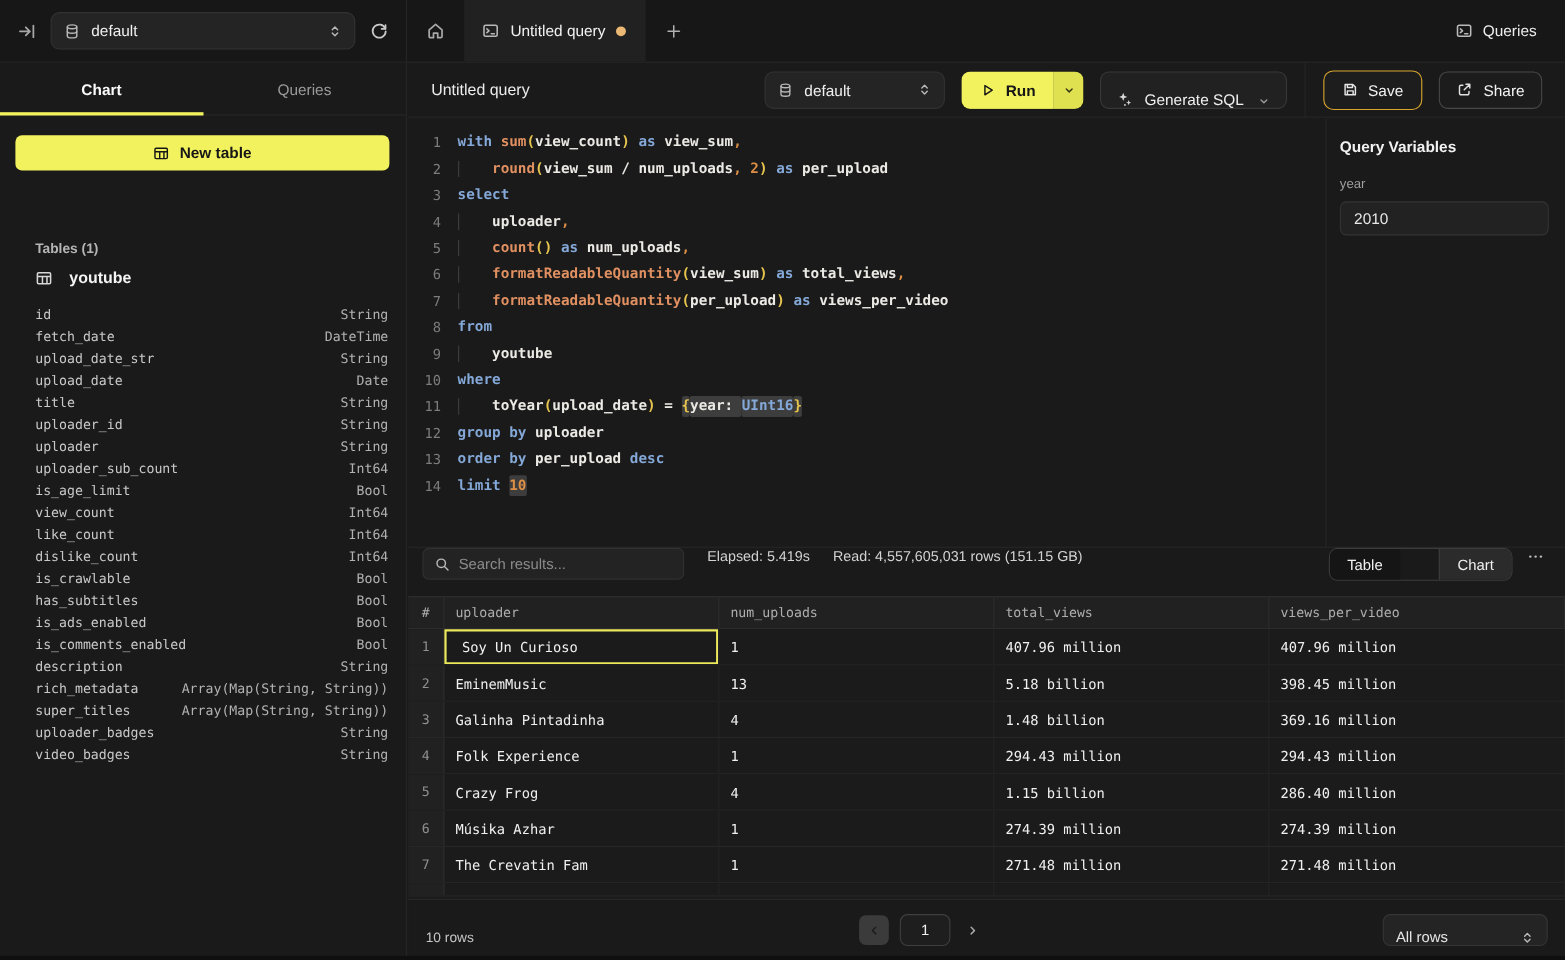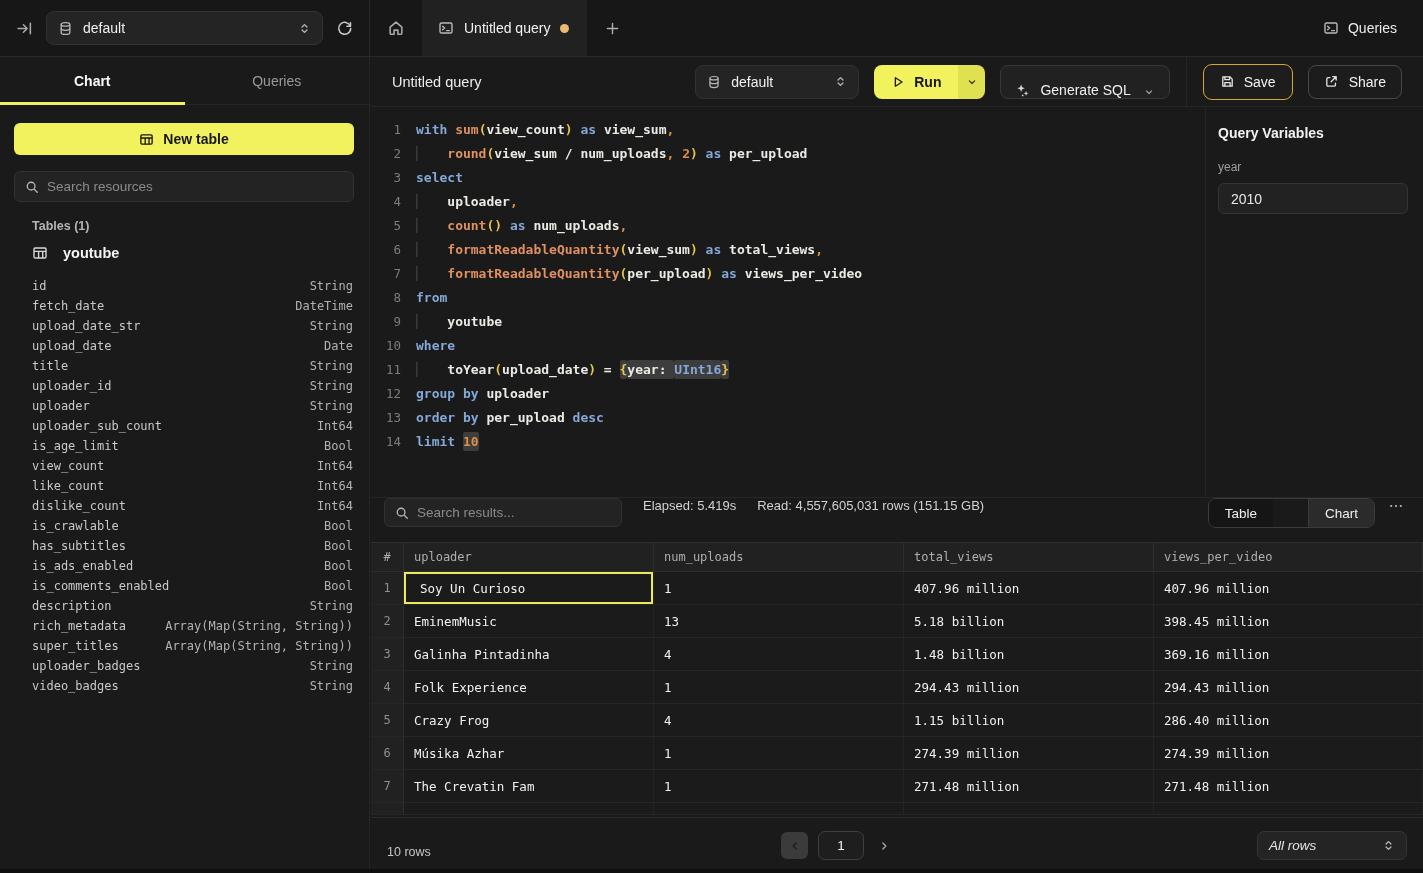--- a/index.html
+++ b/index.html
@@ -133,21 +133,21 @@
   .results-footer { position:absolute; left:0; right:0; bottom:0; height:56px; border-top:1px solid #2a2a2a;
     background:#1a1a1a; display:flex; align-items:center; padding:0 16px; }
   .rowcount { font-size:12.5px; color:#c6c6c6;margin-top:12px; }
   .pager { position:absolute; left:410px; top:0; bottom:0; display:flex; align-items:center; gap:10px; }
   .pg-prev { width:27px; height:27px; border-radius:6px; background:#3b3b3b; border:none; color:#1d1d1d;
     display:flex; align-items:center; justify-content:center; cursor:default; }
   .pg-page { width:46px; height:29px; background:#1e1e1e; border:1px solid #3f3f3f; border-radius:7px;
     color:#f0f0f0; text-align:center; font-size:13.5px; outline:none; font-family:"Liberation Sans", sans-serif; }
   .pg-next { background:none; border:none; color:#a5a5a5; display:flex; align-items:center; cursor:pointer; padding:0 4px; }
   .pagesize { margin-left:auto; width:150px; height:29px; background:#242424; border:1px solid #353535;
-    border-radius:7px; display:flex; align-items:center; padding:0 11px; cursor:pointer;font-style:italic; }
+    border-radius:7px; display:flex; align-items:flex-end; padding:0 11px; cursor:pointer; }
   .pagesize .lbl { font-size:13.5px; color:#e6e6e6; flex:1; }
   .bottom-strip { position:absolute; left:0; right:0; bottom:0; height:4px; background:#0f0f0f; }
 </style>
 </head>
 <body>
 
 <div class="app">
 
   <div class="topbar">
     <div class="topbar-left">
@@ -218,29 +218,20 @@
     </div>
     <button class="new-table-btn">
       <span class="icon">
         <svg width="15" height="15" viewBox="0 0 16 16" fill="none" stroke="currentColor" stroke-width="1.4">
             <rect x="2" y="3" width="12" height="10" rx="1.2"></rect>
             <path d="M2 6.4h12M6.6 6.4V13M10.7 6.4V13"></path>
           </svg>
       </span>
       <span>New table</span>
     </button>
-    <div class="sidebar-search">
-      <span class="icon">
-        <svg width="14" height="14" viewBox="0 0 16 16" fill="none" stroke="currentColor" stroke-width="1.5" stroke-linecap="round">
-            <circle cx="7" cy="7" r="4.4"></circle>
-            <path d="M10.4 10.4L14 14"></path>
-          </svg>
-      </span>
-      <input placeholder="Search resources" style="">
-    </div>
     <div class="section-label">Tables (1)</div>
     <div class="table-item">
       <span class="icon" style="color:#d8d8d8">
         <svg width="16" height="16" viewBox="0 0 16 16" fill="none" stroke="currentColor" stroke-width="1.4">
             <rect x="2" y="3" width="12" height="10" rx="1.2"></rect>
             <path d="M2 6.4h12M6.6 6.4V13M10.7 6.4V13"></path>
           </svg>
       </span>
       <span class="lbl">youtube</span>
     </div>

